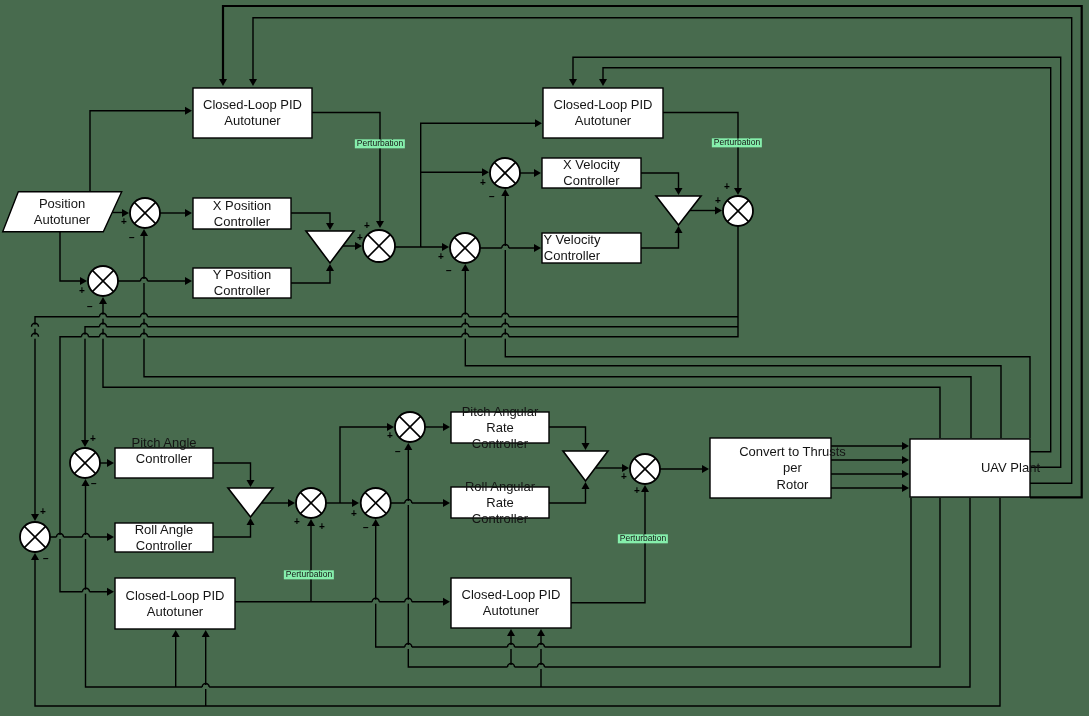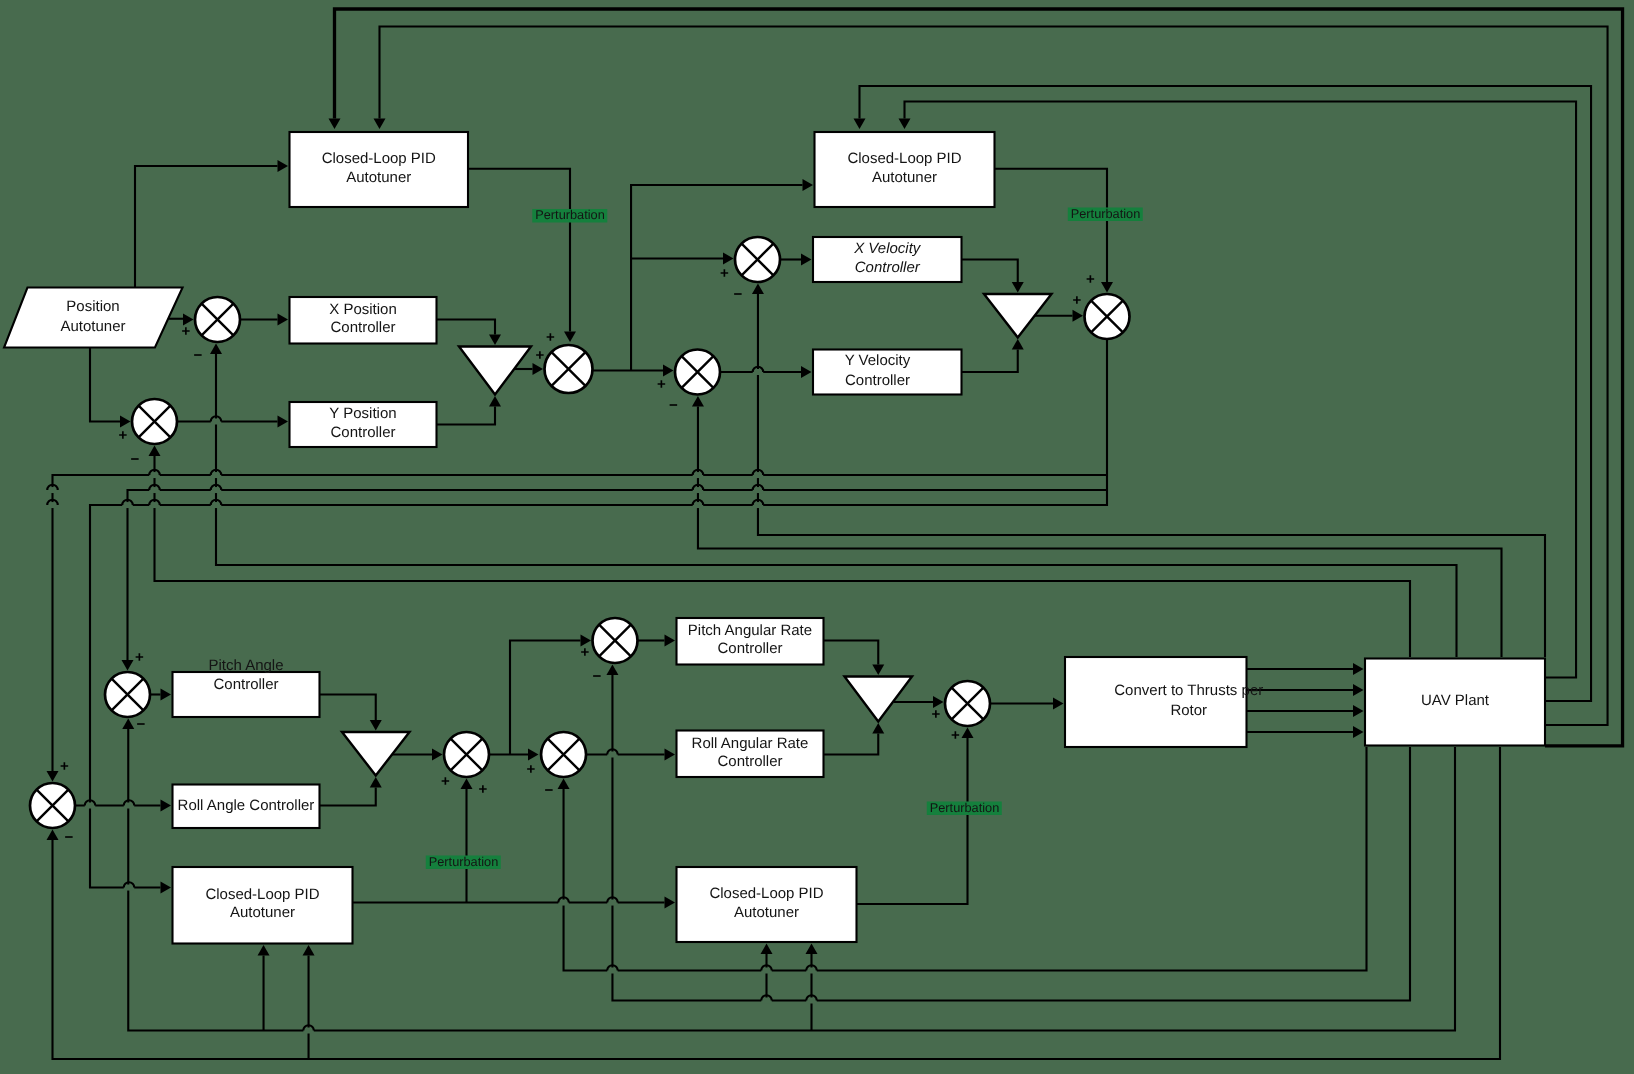--- a/index.html
+++ b/index.html
@@ -1,21 +1,21 @@
 <!DOCTYPE html>
 <html><head>
 <meta charset="utf-8">
 <style>
   html,body{margin:0;padding:0;}
   body{background:#486B4E;font-family:"Liberation Sans","DejaVu Sans",sans-serif;}
   #stage{position:relative;width:1089px;height:716px;background:#486B4E;overflow:hidden;}
   #wires{position:absolute;left:0;top:0;}
   .lbl{position:absolute;transform:translate(-50%,-50%);text-align:center;
-       font-size:10px;line-height:1.25;color:#141414;white-space:pre-line;pointer-events:none;}
-  .chip{position:absolute;transform:translate(-50%,-50%);background:#15803d;color:#141414;
+       font-size:13px;line-height:1.25;color:#141414;white-space:pre-line;pointer-events:none;}
+  .chip{position:absolute;transform:translate(-50%,-50%);background:#86efac;color:#141414;
         font-size:8.5px;line-height:1.1;padding:0 2px;white-space:nowrap;}
   .sgn{position:absolute;transform:translate(-50%,-50%);color:#000;font-size:10px;
        font-weight:bold;line-height:1;pointer-events:none;}
 </style>
 </head>
 <body>
 
 <div id="stage">
   <svg id="wires" width="1089" height="716" viewBox="0 0 1089 716">
       <path d="M1030,497.3 H1081.7 V6 H223 V79" fill="none" stroke="#000000" stroke-width="2.2"></path>
@@ -276,34 +276,34 @@
       <div class="lbl" style="left: 603px; top: 113px; width: 120px;">Closed-Loop PID
 Autotuner</div>
       <div class="lbl" style="left: 175px; top: 603.5px; width: 120px;">Closed-Loop PID
 Autotuner</div>
       <div class="lbl" style="left: 511px; top: 603px; width: 120px;">Closed-Loop PID
 Autotuner</div>
       <div class="lbl" style="left: 242px; top: 213.5px; width: 98px;">X Position
 Controller</div>
       <div class="lbl" style="left: 242px; top: 283px; width: 98px;">Y Position
 Controller</div>
-      <div class="lbl" style="left: 591.5px; top: 173px; width: 99px; font-style: italic;">X Velocity
-Controller</div>
-      <div class="lbl" style="left: 585px; top: 248px; width: 79px;">Y Velocity
+      <div class="lbl" style="left: 591.5px; top: 173px; width: 99px;">X Velocity
+Controller</div>
+      <div class="lbl" style="left: 572px; top: 248px; width: 79px;">Y Velocity
 Controller</div>
       <div class="lbl" style="left: 164px; top: 451px; width: 86px;">Pitch Angle
 Controller</div>
       <div class="lbl" style="left: 164px; top: 537.5px; width: 98px;">Roll Angle Controller</div>
       <div class="lbl" style="left: 500px; top: 427.5px; width: 98px;">Pitch Angular Rate
 Controller</div>
       <div class="lbl" style="left: 500px; top: 502.5px; width: 78px;">Roll Angular Rate
 Controller</div>
       <div class="lbl" style="left: 770.5px; top: 468px; width: 121px; padding-left: 44px;">Convert to Thrusts per
 Rotor</div>
-      <div class="lbl" style="left: 970px; top: 468px; width: 140px;">UAV Plant</div>
+      <div class="lbl" style="left: 970px; top: 468px; width: 140px; text-align: right;">UAV Plant</div>
       <div class="lbl" style="left: 62px; top: 212px; width: 90px;">Position
 Autotuner</div>
       <div class="chip" style="left: 380px; top: 144px;">Perturbation</div>
       <div class="chip" style="left: 737px; top: 143px;">Perturbation</div>
       <div class="chip" style="left: 309px; top: 575px;">Perturbation</div>
       <div class="chip" style="left: 643px; top: 539px;">Perturbation</div>
       <div class="sgn" style="left: 124px; top: 222px;">+</div>
       <div class="sgn" style="left: 132px; top: 238px;">−</div>
       <div class="sgn" style="left: 82px; top: 291px;">+</div>
       <div class="sgn" style="left: 90px; top: 307px;">−</div>

